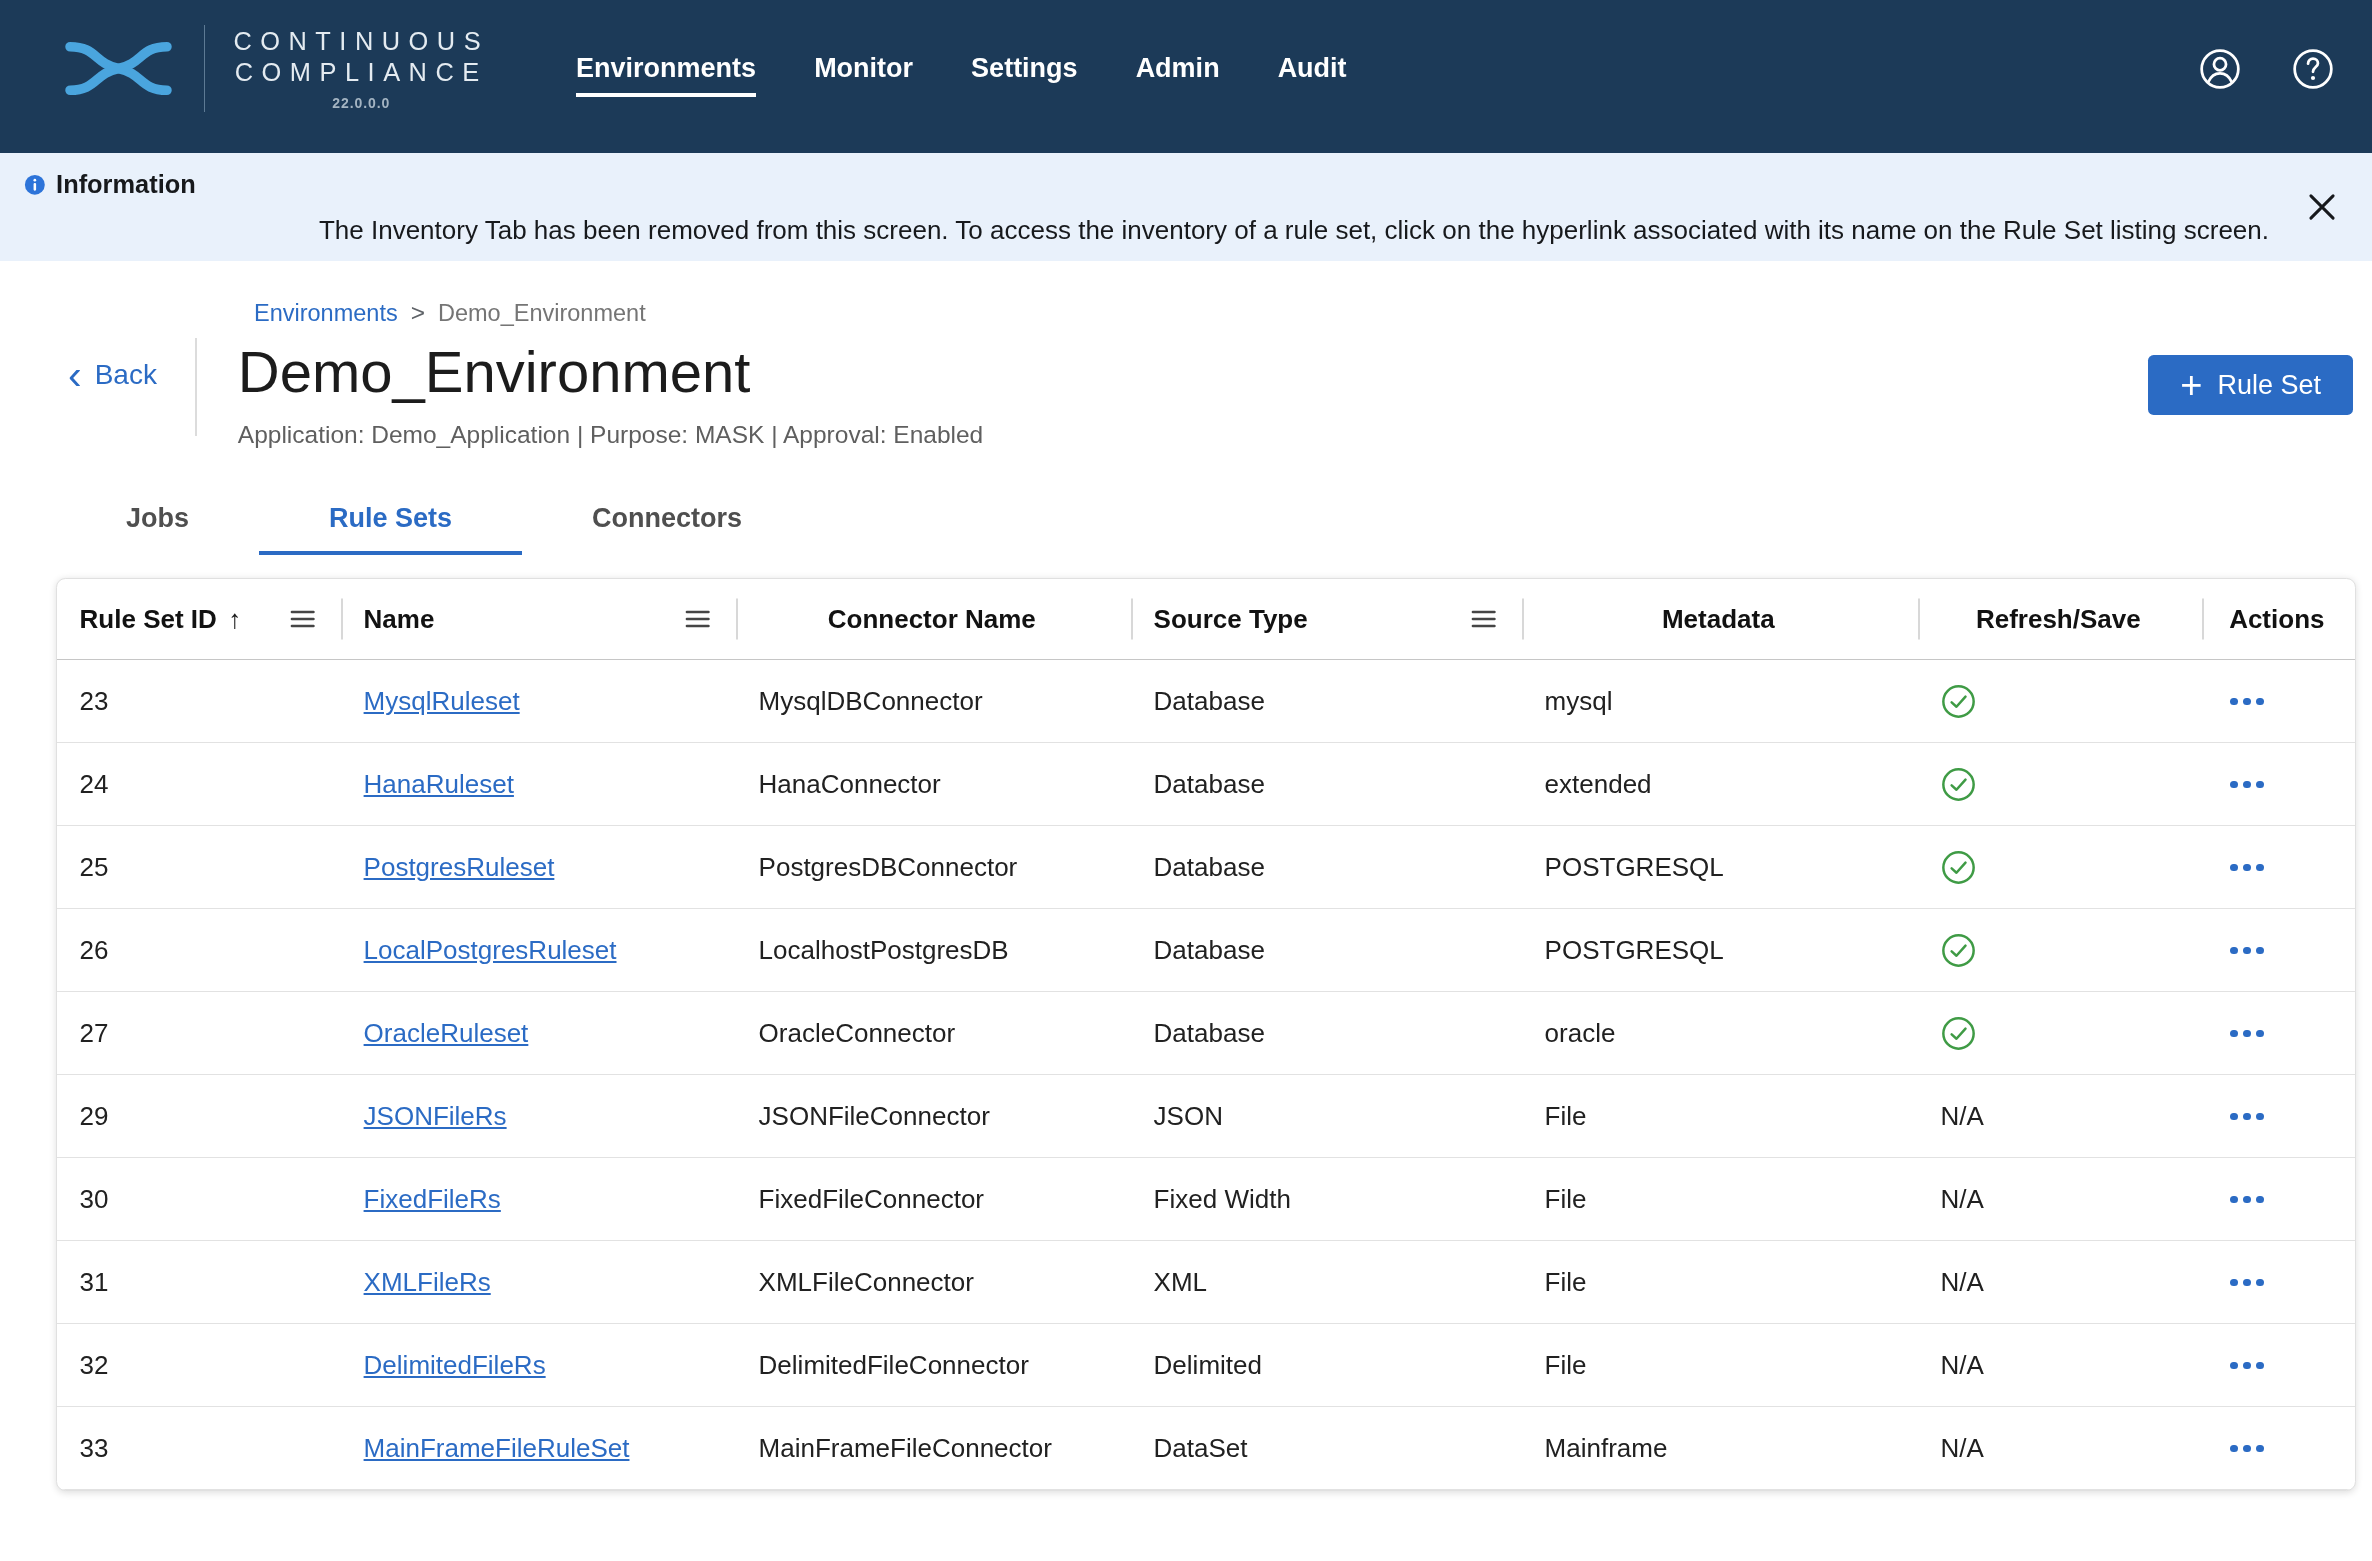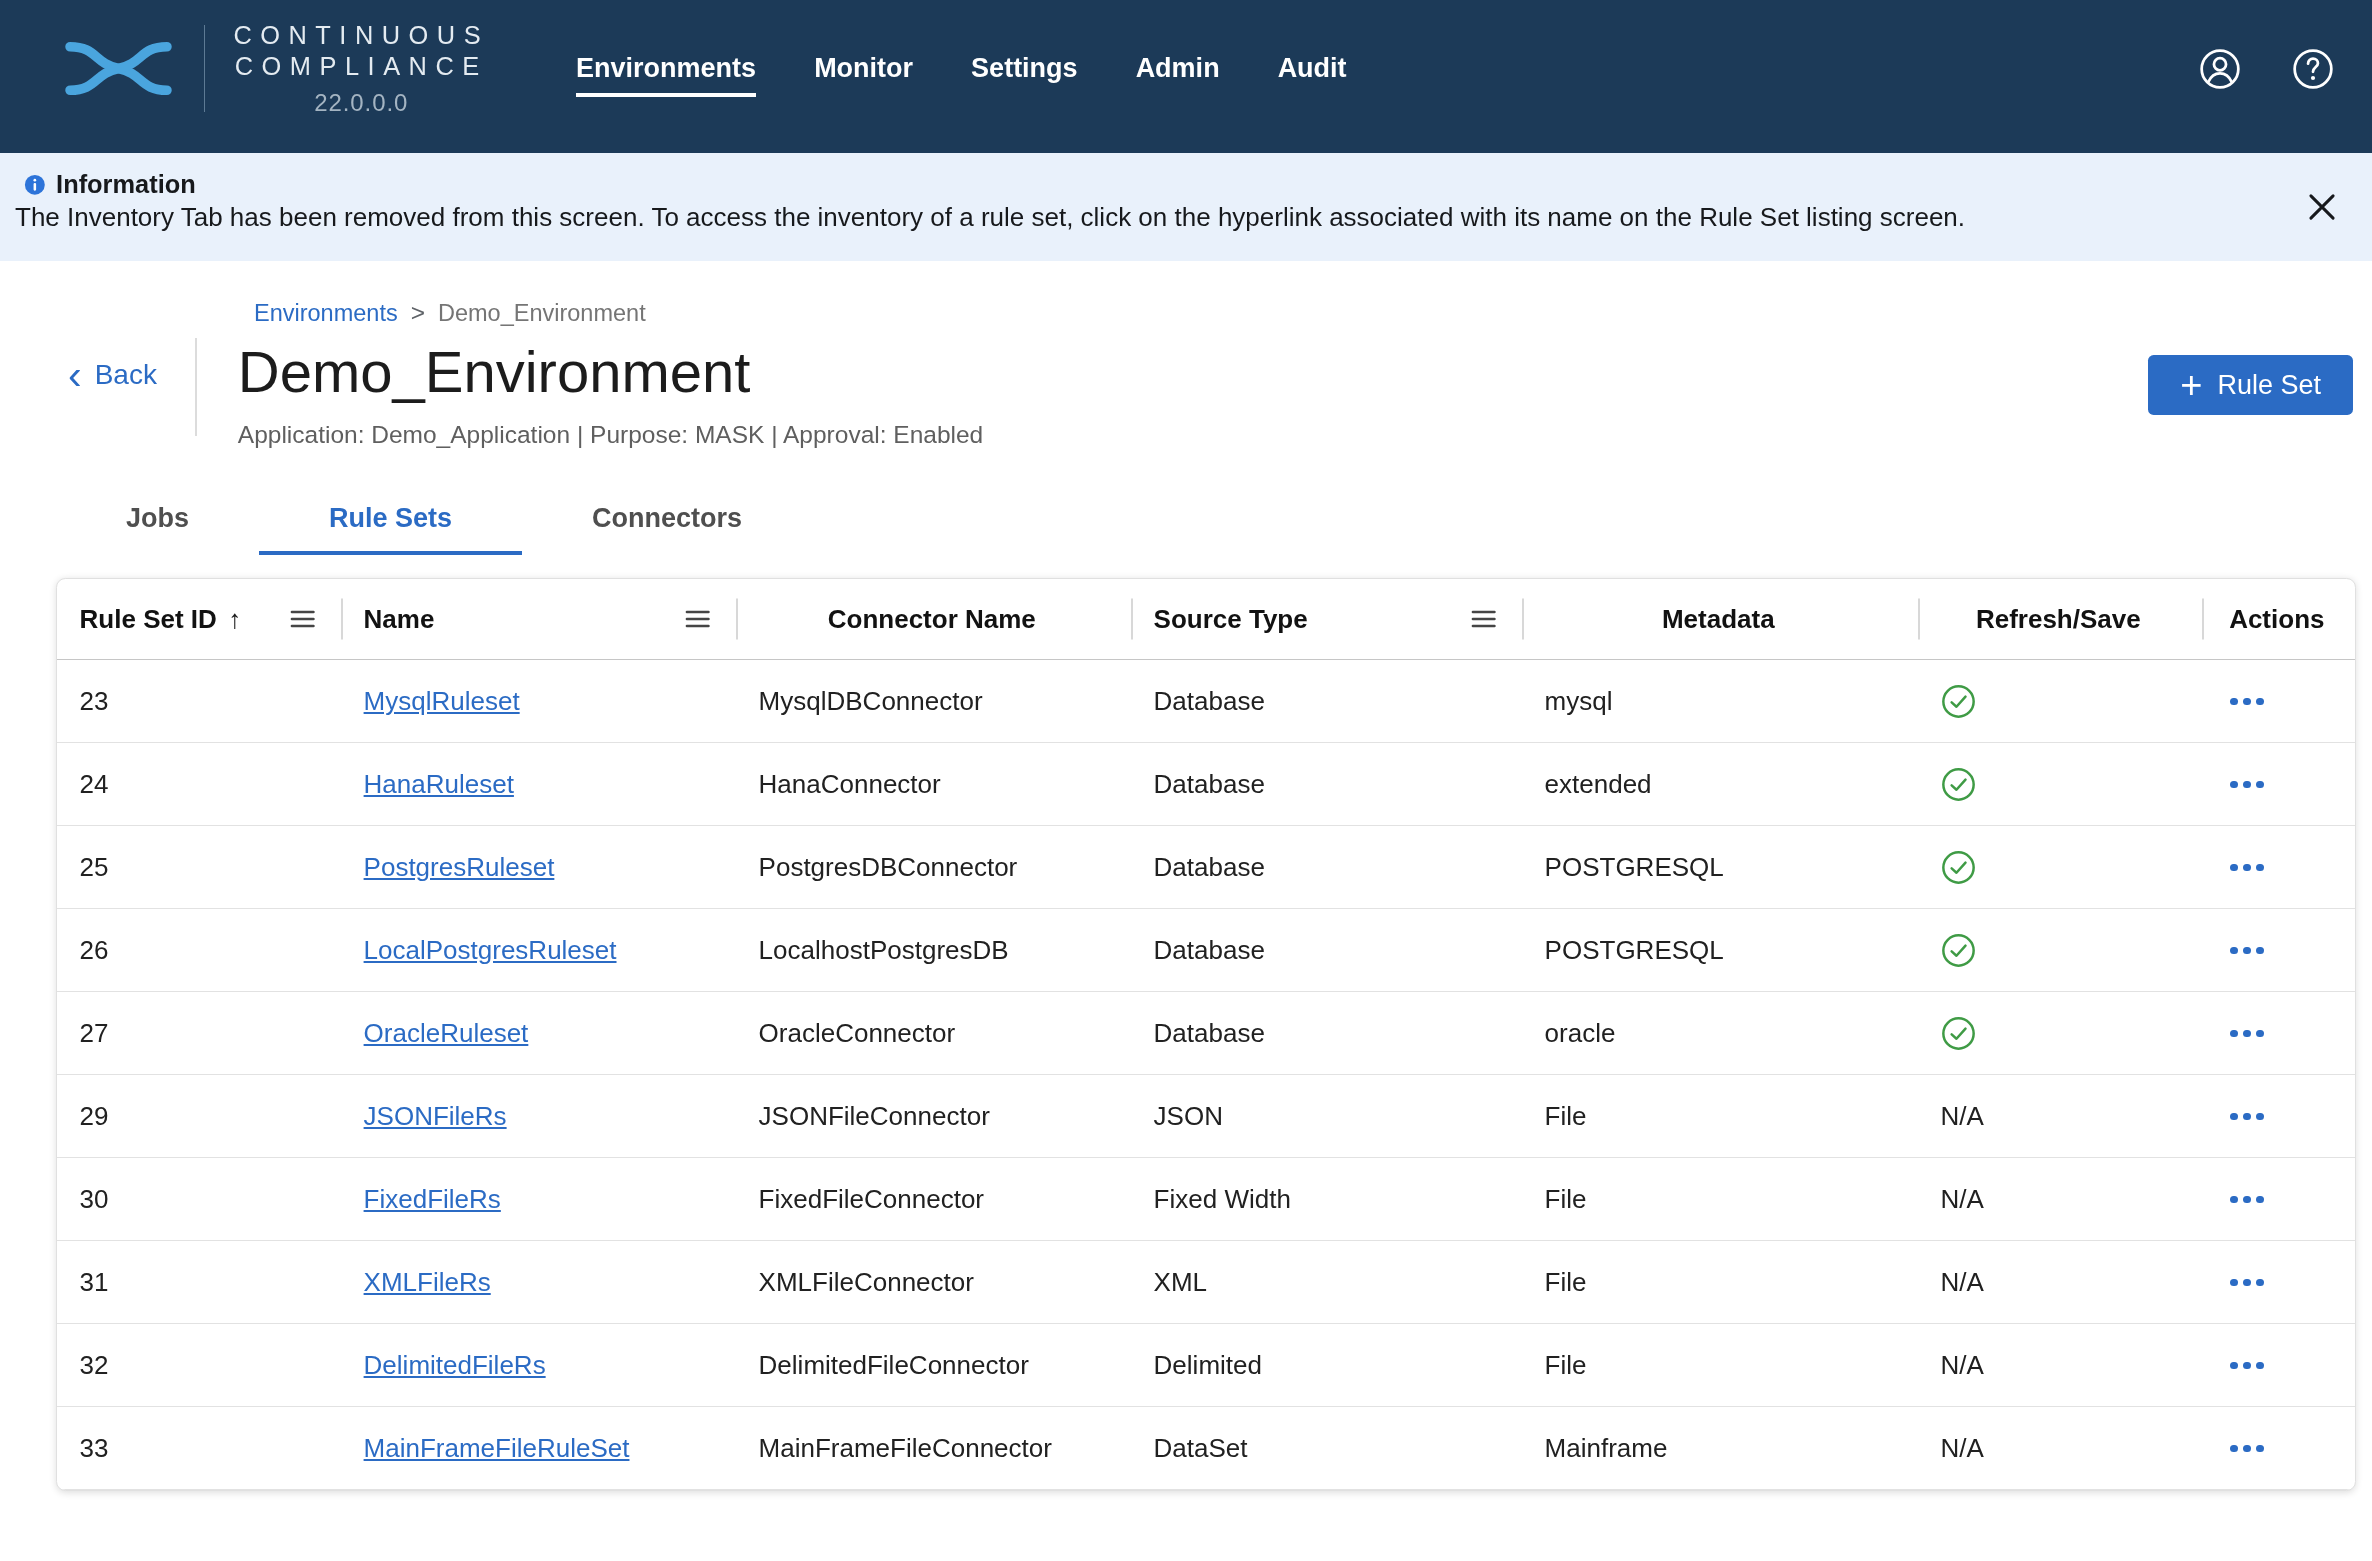--- a/index.html
+++ b/index.html
@@ -6,34 +6,34 @@
   html,body { width:2373px; height:1561px; overflow:hidden; background:#fff;
     font-family:"Liberation Sans","DejaVu Sans",sans-serif; }
 
   
   .navbar { height:153px; background:#1c3a58; display:flex; align-items:center; padding:0 38px 16px 58px; }
   .brand { display:flex; align-items:center; }
   .brand-logo { display:block; }
   .brand-divider { width:1.9px; height:87px; background:rgba(148,175,199,.55); margin:0 28px 0 24.5px; }
   .brand-text { display:flex; flex-direction:column; align-items:center; }
   .brand-line { font-size:25.4px; letter-spacing:8.5px; color:#e4ebf1; font-weight:400; line-height:31px; white-space:nowrap; }
-  .brand-version { font-size:24px; color:#a4b4c2; margin-top:6.6px; letter-spacing:0.9px; }
+  .brand-version { font-size:14px; color:#a4b4c2; margin-top:6.6px; letter-spacing:0.9px;font-weight:bold; }
 
   .main-nav { display:flex; gap:58px; margin-left:87px; align-items:center; }
   .nav-item { color:#ffffff; font-size:27px; font-weight:700; text-decoration:none; position:relative; padding-bottom:13px; margin-bottom:-13px; cursor:pointer; }
   .nav-item.active::after { content:""; position:absolute; left:0; right:0; bottom:0; height:3.8px; background:#ffffff; }
 
   .nav-right { margin-left:auto; display:flex; align-items:center; gap:49px; }
   .nav-icon { display:block; cursor:pointer; }
 
   
   .banner { height:108px; background:#e9f1fb; position:relative; padding:17px 104px 0 15px; }
   .banner-line1 { display:flex; align-items:center; gap:10px; padding-left:9.4px; }
   .banner-title { font-size:25.4px; font-weight:700; color:#17191c; }
-  .banner-msg { font-size:26px; color:#17191c; margin-top:3px; }
+  .banner-msg { font-size:26px; color:#17191c; margin-top:16px;text-align:right; }
   .banner-close { position:absolute; right:32px; top:50%; transform:translateY(-50%); background:none; border:none; cursor:pointer; line-height:0; }
 
   
   .breadcrumb { margin:38px 0 0 254px; display:flex; align-items:center; gap:13px; font-size:23.5px; }
   .breadcrumb-link { color:#2b6bc4; text-decoration:none; cursor:pointer; }
   .breadcrumb-sep { color:#5f6368; font-size:24.5px; }
   .breadcrumb-current { color:#757575; }
 
   .header-row { display:flex; align-items:flex-start; margin-top:11.3px; padding:0 20px 0 68px; }
   .back-link { display:flex; align-items:center; gap:13px; color:#2b6bc4; font-size:28px; text-decoration:none; cursor:pointer; margin-top:21px; }

